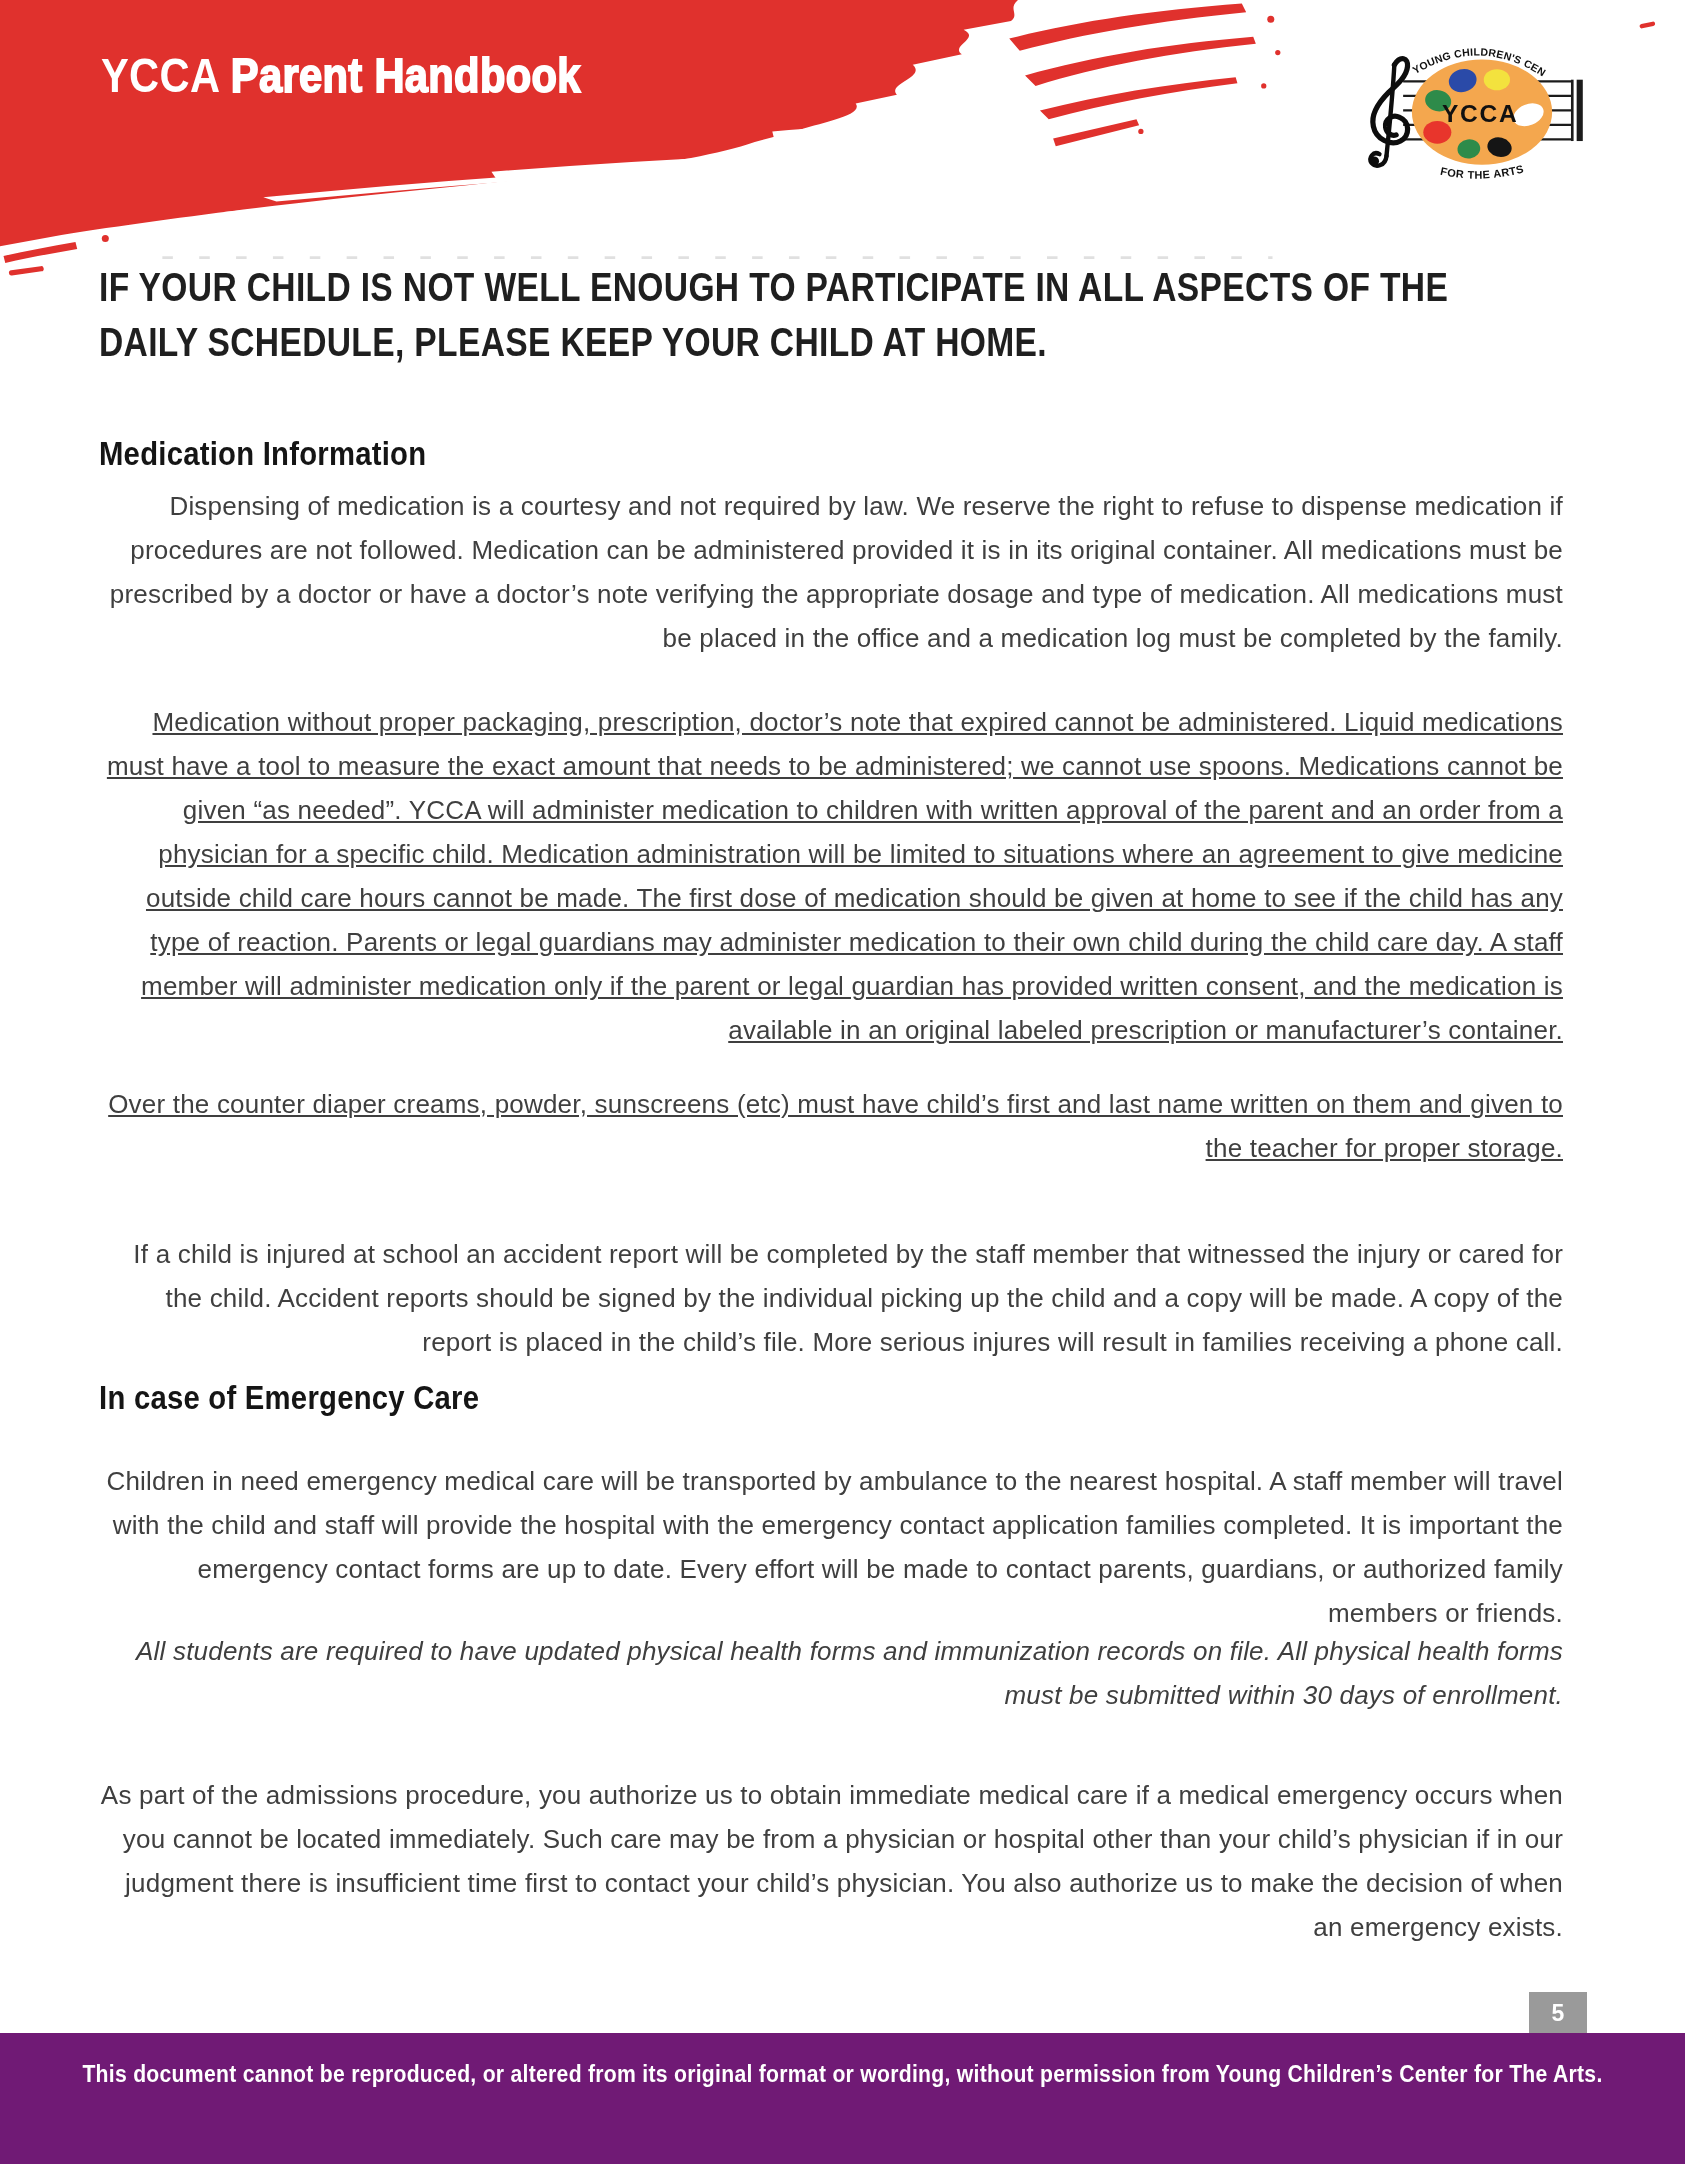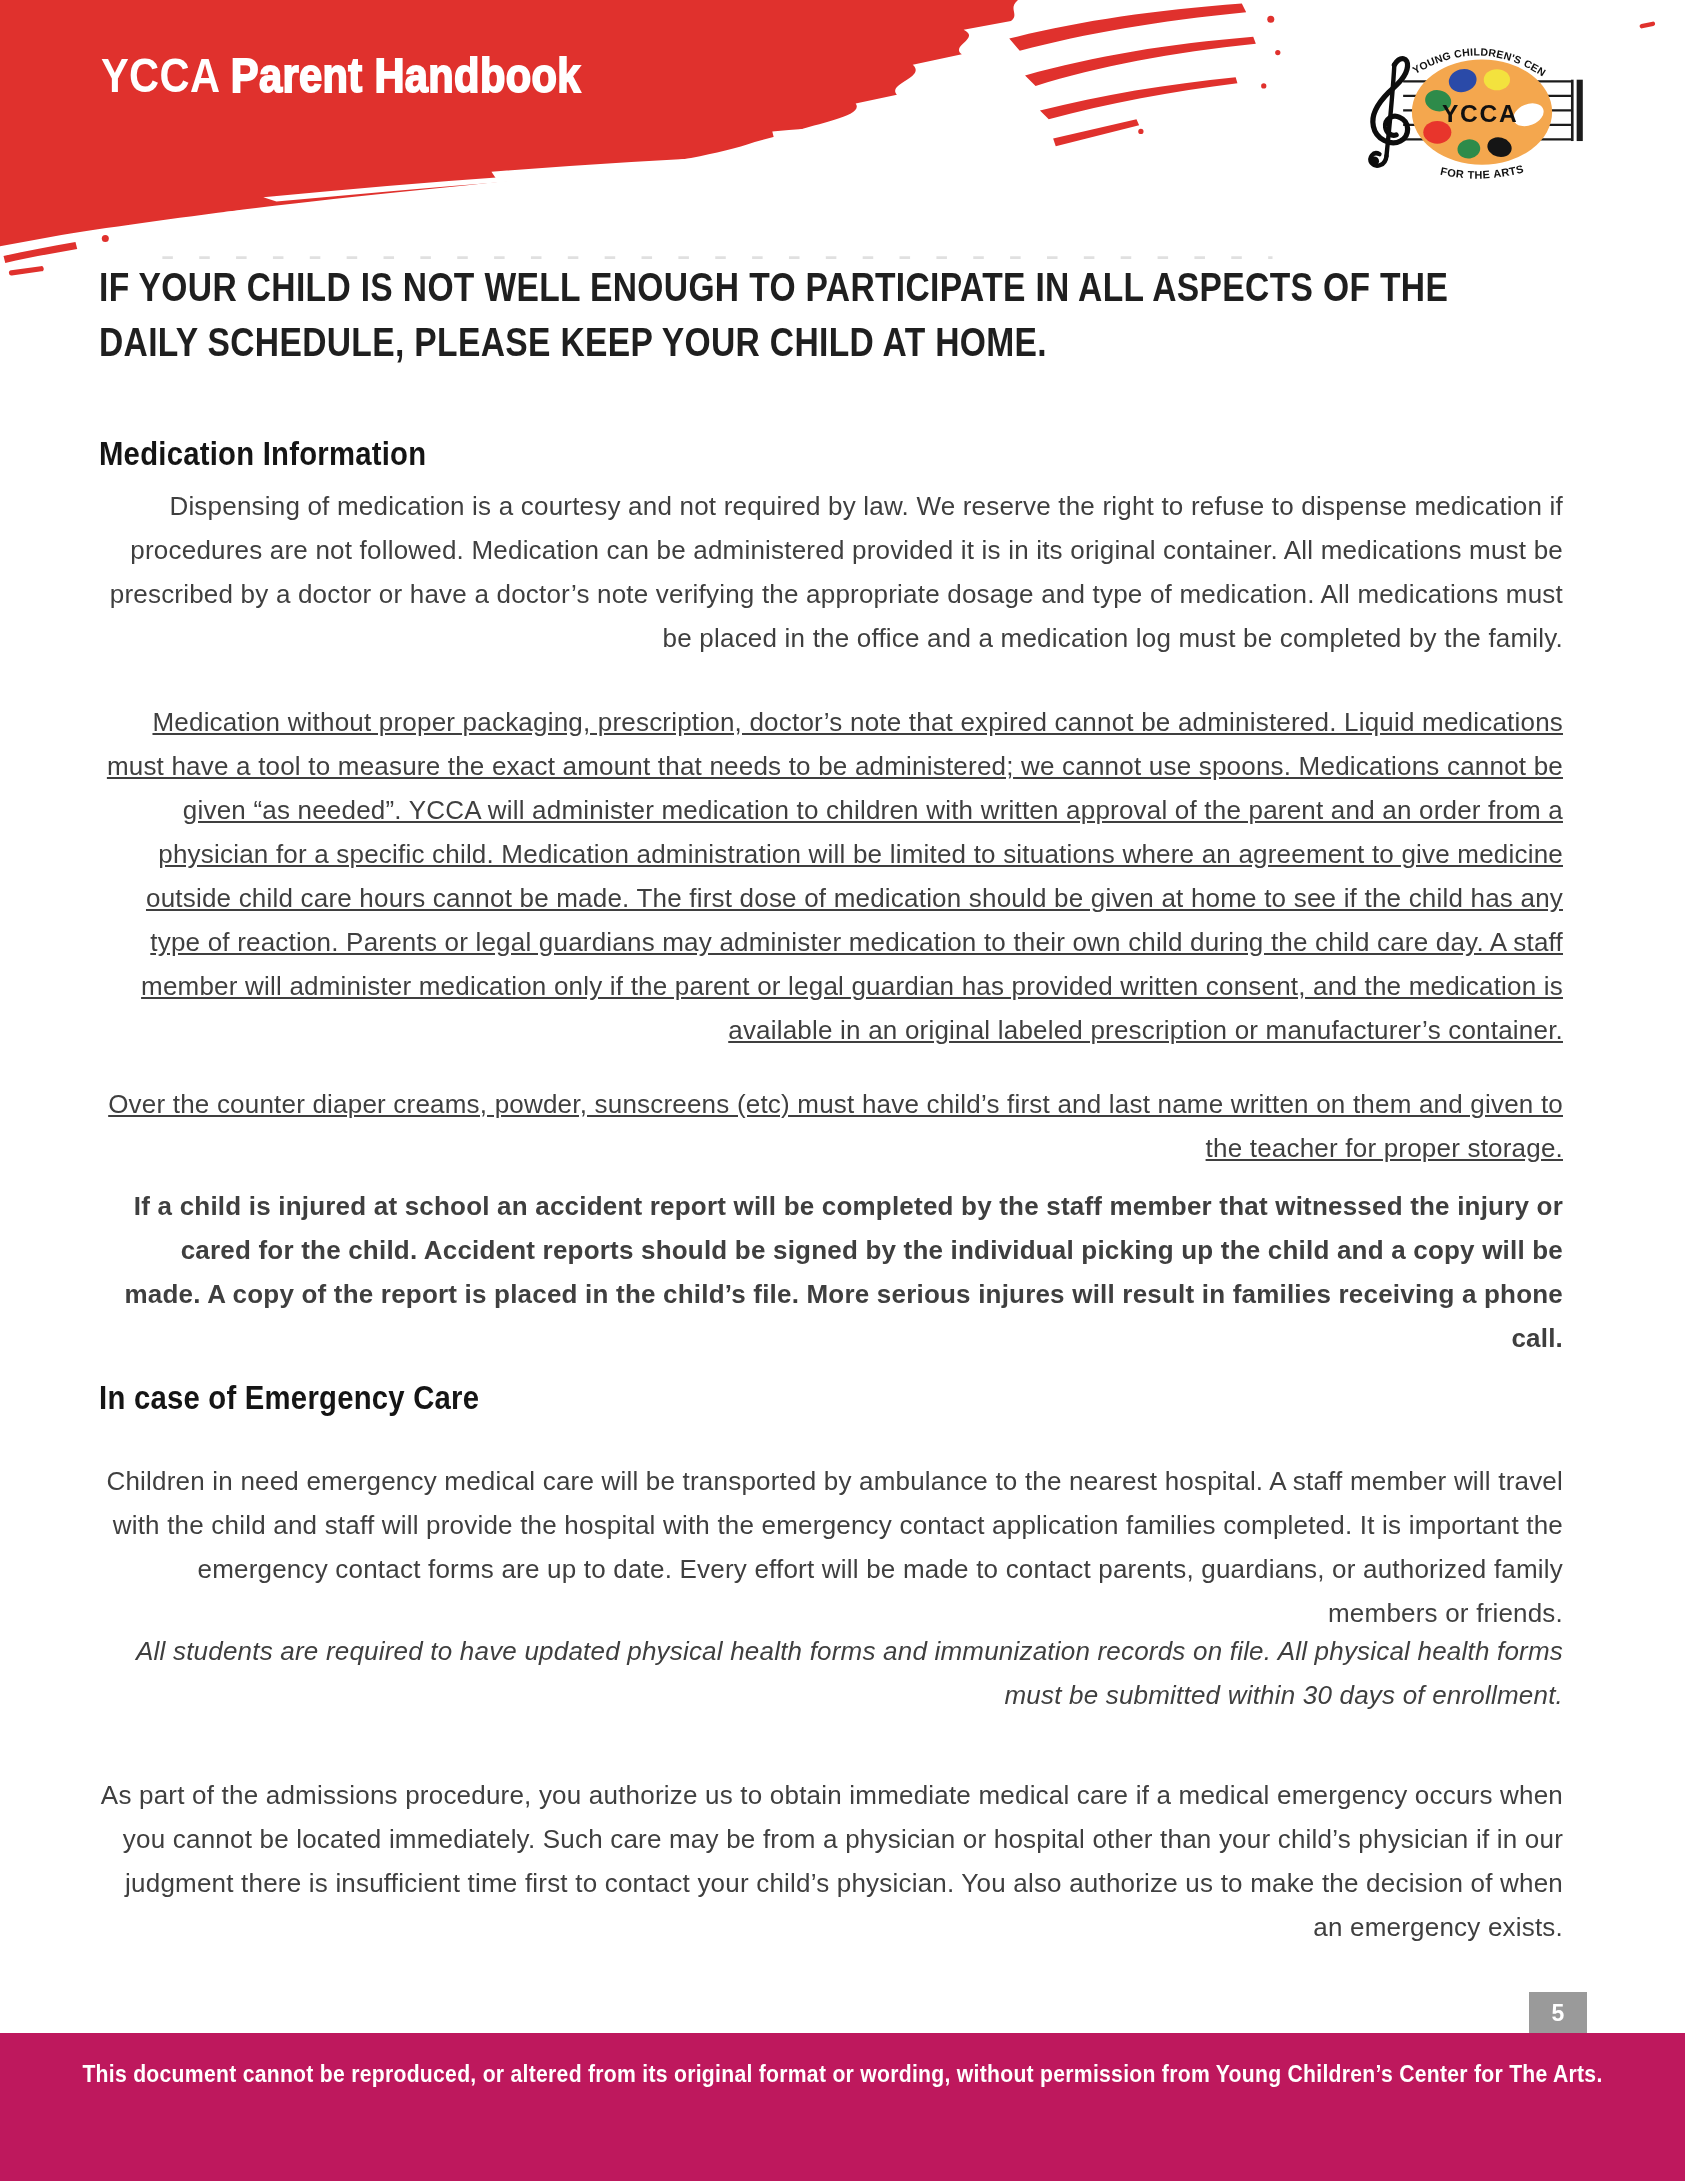--- a/index.html
+++ b/index.html
@@ -21,30 +21,30 @@
   .h2{position:absolute;left:99px;margin:0;width:966px;
       font-size:34px;font-weight:700;color:#151515;
       transform:scaleX(.86);transform-origin:0 0;letter-spacing:0.3px;}
   .pos-h2a{top:434px;}
   .pos-h2b{top:1378px;}
   .body{position:absolute;left:99px;width:1464px;margin:0;
         font-size:26px;line-height:44px;color:#3f3f3f;letter-spacing:0.2px;text-align:right;}
   .pos-p1{top:484px;}
   .pos-p2{top:700px;text-decoration:underline;}
   .pos-p3{top:1082px;text-decoration:underline;}
-  .pos-p4{top:1184px;font-weight:bold;}
+  .pos-p4{top:1232px;}
   .pos-p5{top:1459px;}
   .pos-p6{top:1629px;font-style:italic;}
   .pos-p7{top:1756px;margin-top:17px;}
 
   
   .pagetab{position:absolute;left:1529px;top:1992px;width:58px;height:42px;
            background:#9a9a9a;color:#fff;font-weight:700;font-size:23px;
            display:flex;align-items:center;justify-content:center;}
-  .footerbar{position:absolute;left:0;top:2033px;width:1685px;height:148px;background:#be185d;}
+  .footerbar{position:absolute;left:0;top:2033px;width:1685px;height:131px;background:#701a75;}
   .footnote{margin:0;padding-top:28px;text-align:center;color:#ffffff;
             font-weight:700;font-size:23px;letter-spacing:0.3px;
             transform:scaleX(.92);transform-origin:50% 0;}
 </style>
 </head>
 <body>
 
 <div class="page">
 
   <svg class="brush" viewBox="0 0 1920 340" preserveAspectRatio="none" aria-hidden="true">

